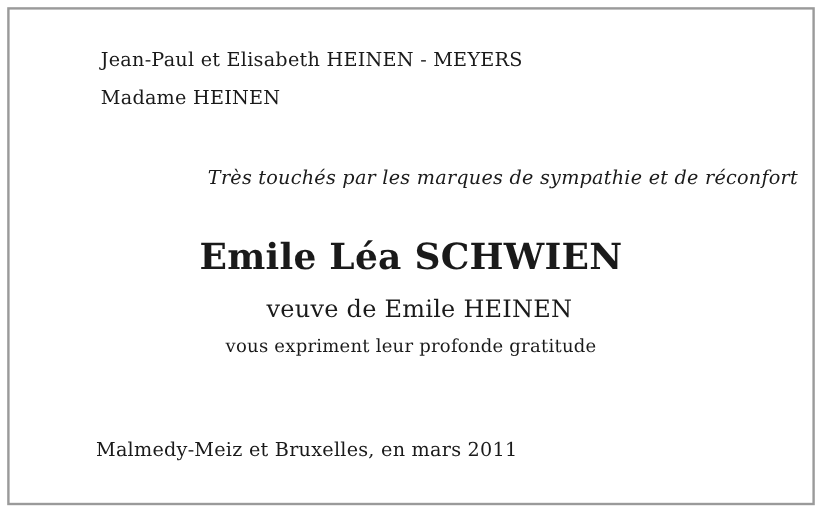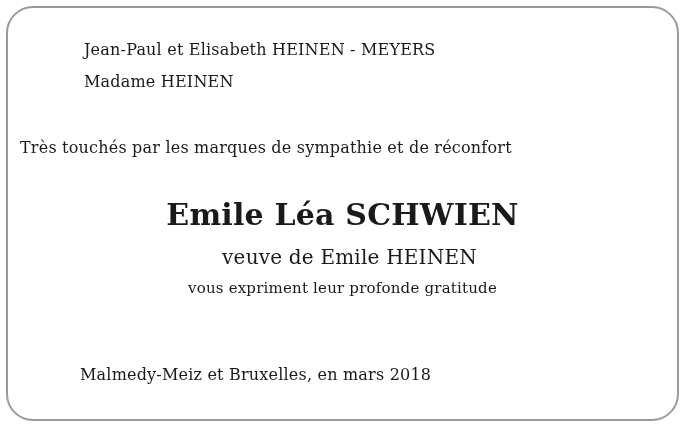--- a/index.html
+++ b/index.html
@@ -1,15 +1,15 @@
 <!DOCTYPE html>
 <html><head>
 <meta charset="utf-8">
 <style>
-  * { margin: 0; padding: 4px; box-sizing: border-box; border-radius: 27px; }
+  * { margin: 0; padding: 4px; box-sizing: border-box; }
   html, body {
     width: 686px;
     height: 430px;
     background: #ffffff;
     overflow: hidden;
     font-family: "DejaVu Serif", "Liberation Serif", serif;
   }
   .card {
     position: absolute;
     left: 6px;
@@ -26,24 +26,25 @@
   .names {
     margin: 18px 0 0 64px;
     font-size: 16px;
     line-height: 24px;
     letter-spacing: 0.2px;
     text-align: left;
   }
   .names .name-line { display: block; }
   .message {
     margin-top: 24px;
-    text-align: left;
+    text-align: right;
     font-size: 16px;
     line-height: 28px;
     letter-spacing: 0.2px;
+    font-style: italic;
   }
   .message .message-line { display: block; }
   .deceased-name {
     margin-top: 24px;
     text-align: center;
     font-size: 30px;
     font-weight: bold;
     line-height: 34px;
     letter-spacing: 0.2px;
   }
@@ -82,15 +83,15 @@
   <div class="message">
     <span class="message-line">Très touchés par les marques de sympathie et de réconfort</span>
   </div>
 
   <div class="deceased-name">Emile Léa SCHWIEN</div>
 
   <div class="deceased-subtitle">veuve de Emile HEINEN</div>
 
   <div class="gratitude">vous expriment leur profonde gratitude</div>
 
-  <div class="place-date">Malmedy-Meiz et Bruxelles, en mars 2018</div>
+  <div class="place-date">Malmedy-Meiz et Bruxelles, en mars 2011</div>
 
 </div>
 
 </body></html>

